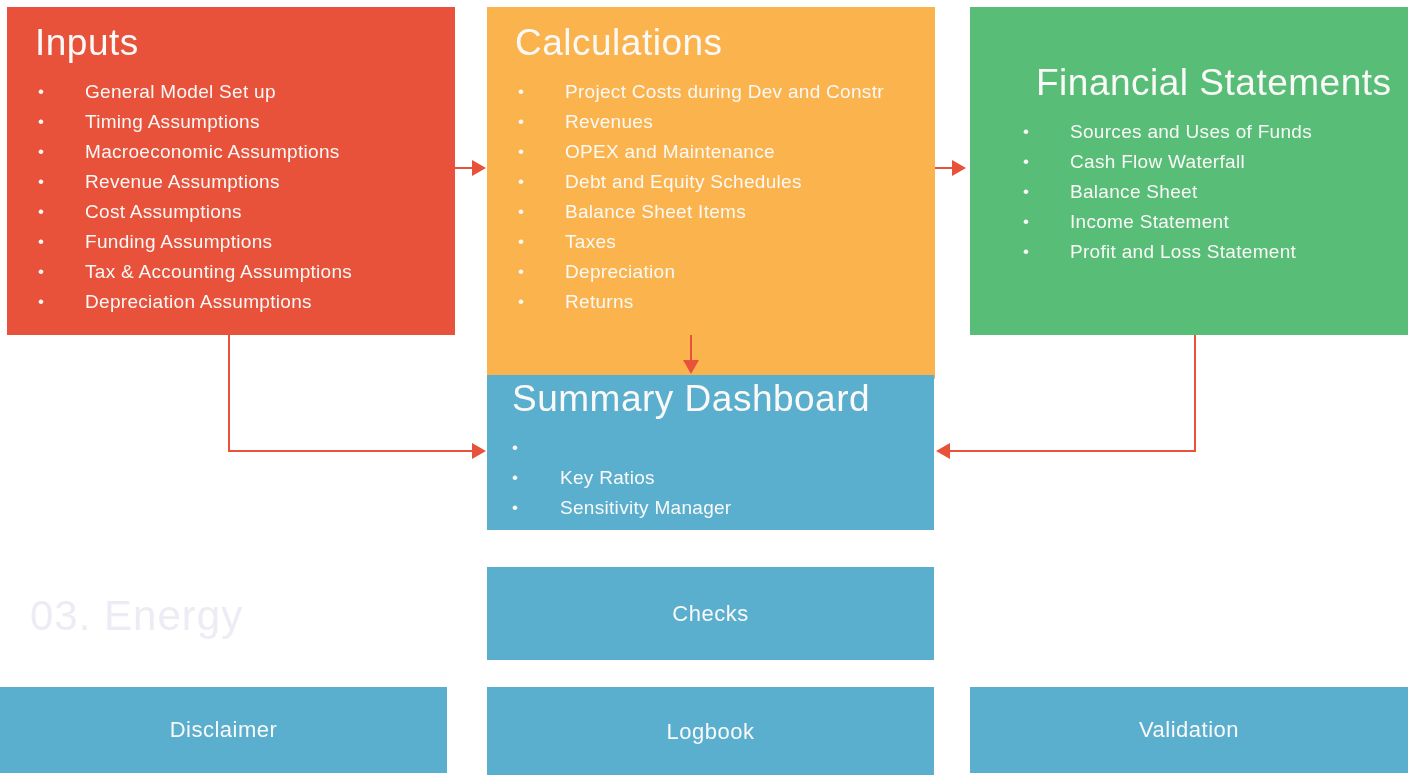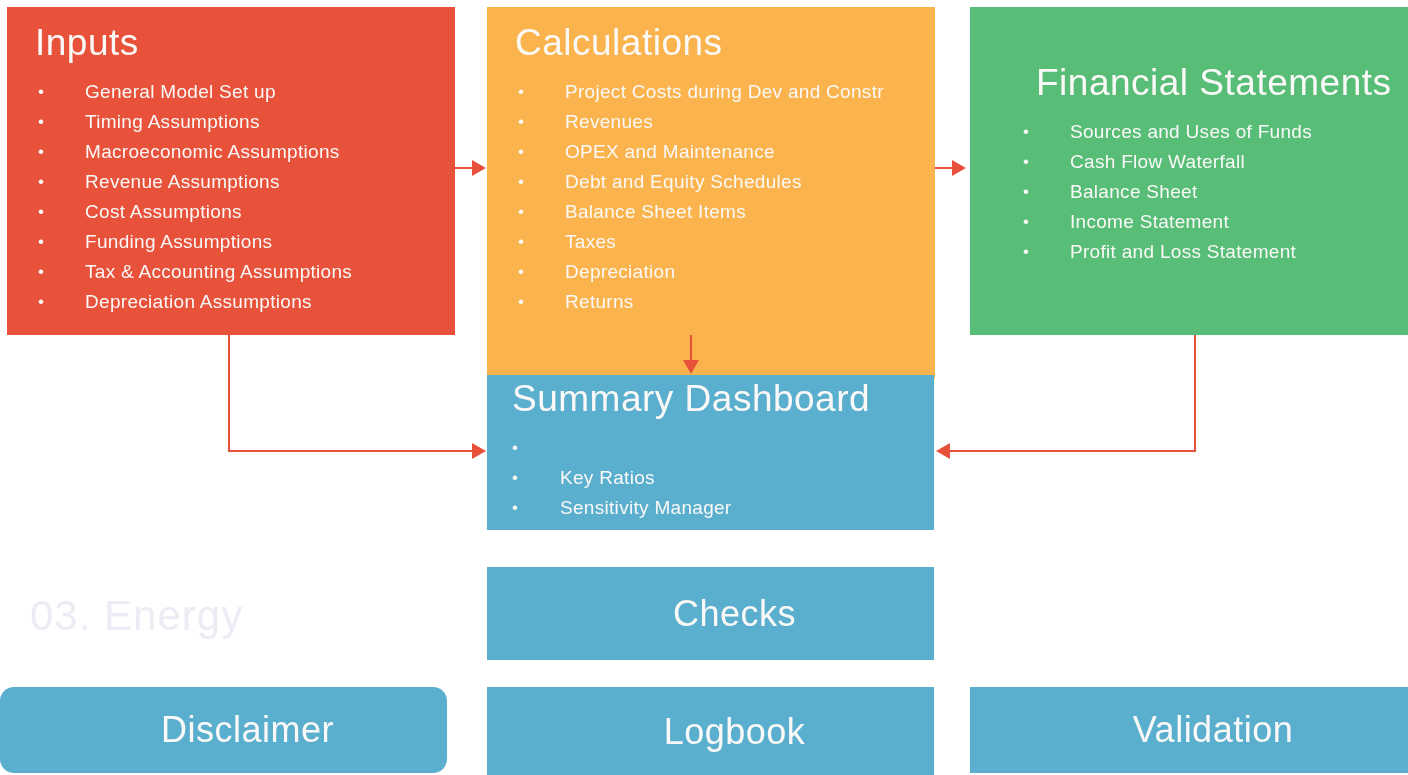--- a/index.html
+++ b/index.html
@@ -14,21 +14,21 @@
   .box {
     position: absolute;
     color: var(--text, #FAF9F8);
     box-sizing: border-box;
   }
   .box-inputs        { left: 7px;   top: 7px;   width: 448px; height: 328px; background: var(--inputs-bg); }
   .box-calculations  { left: 487px; top: 7px;   width: 448px; height: 372px; background: var(--calculations-bg); }
   .box-financial     { left: 970px; top: 7px;   width: 438px; height: 328px; background: var(--statements-bg); }
   .box-dashboard     { left: 487px; top: 375px; width: 447px; height: 155px; background: var(--dashboard-bg); }
   .box-checks        { left: 487px; top: 567px; width: 447px; height: 93px;  background: var(--dashboard-bg); }
-  .box-disclaimer    { left: 0;     top: 687px; width: 447px; height: 86px;  background: var(--dashboard-bg); border-radius: 14px; }
+  .box-disclaimer    { left: 0;     top: 687px; width: 447px; height: 86px;  background: var(--dashboard-bg); }
   .box-logbook       { left: 487px; top: 687px; width: 447px; height: 90px;  background: var(--dashboard-bg); }
   .box-validation    { left: 970px; top: 687px; width: 438px; height: 86px;  background: var(--dashboard-bg); }
 
   .box-title {
     font-size: 37px;
     line-height: 44px;
     padding: 14px 0 0 28px;
     font-weight: 400;
     letter-spacing: 0.5px;
   }
@@ -54,23 +54,22 @@
     font-size: 17px;
   }
   .box-dashboard .bullet { width: 48px; }
 
   .bar-label {
     display: flex;
     align-items: center;
     justify-content: center;
     width: 100%;
     height: 100%;
-    font-size: 36px;
+    font-size: 22px;
     letter-spacing: 0.5px;
-    padding-left: 24px;
   }
 
   .watermark {
     position: absolute;
     left: 30px;
     top: 592px;
     font-size: 42px;
     color: var(--watermark, #ECECF4);
     letter-spacing: 1px;
   }

